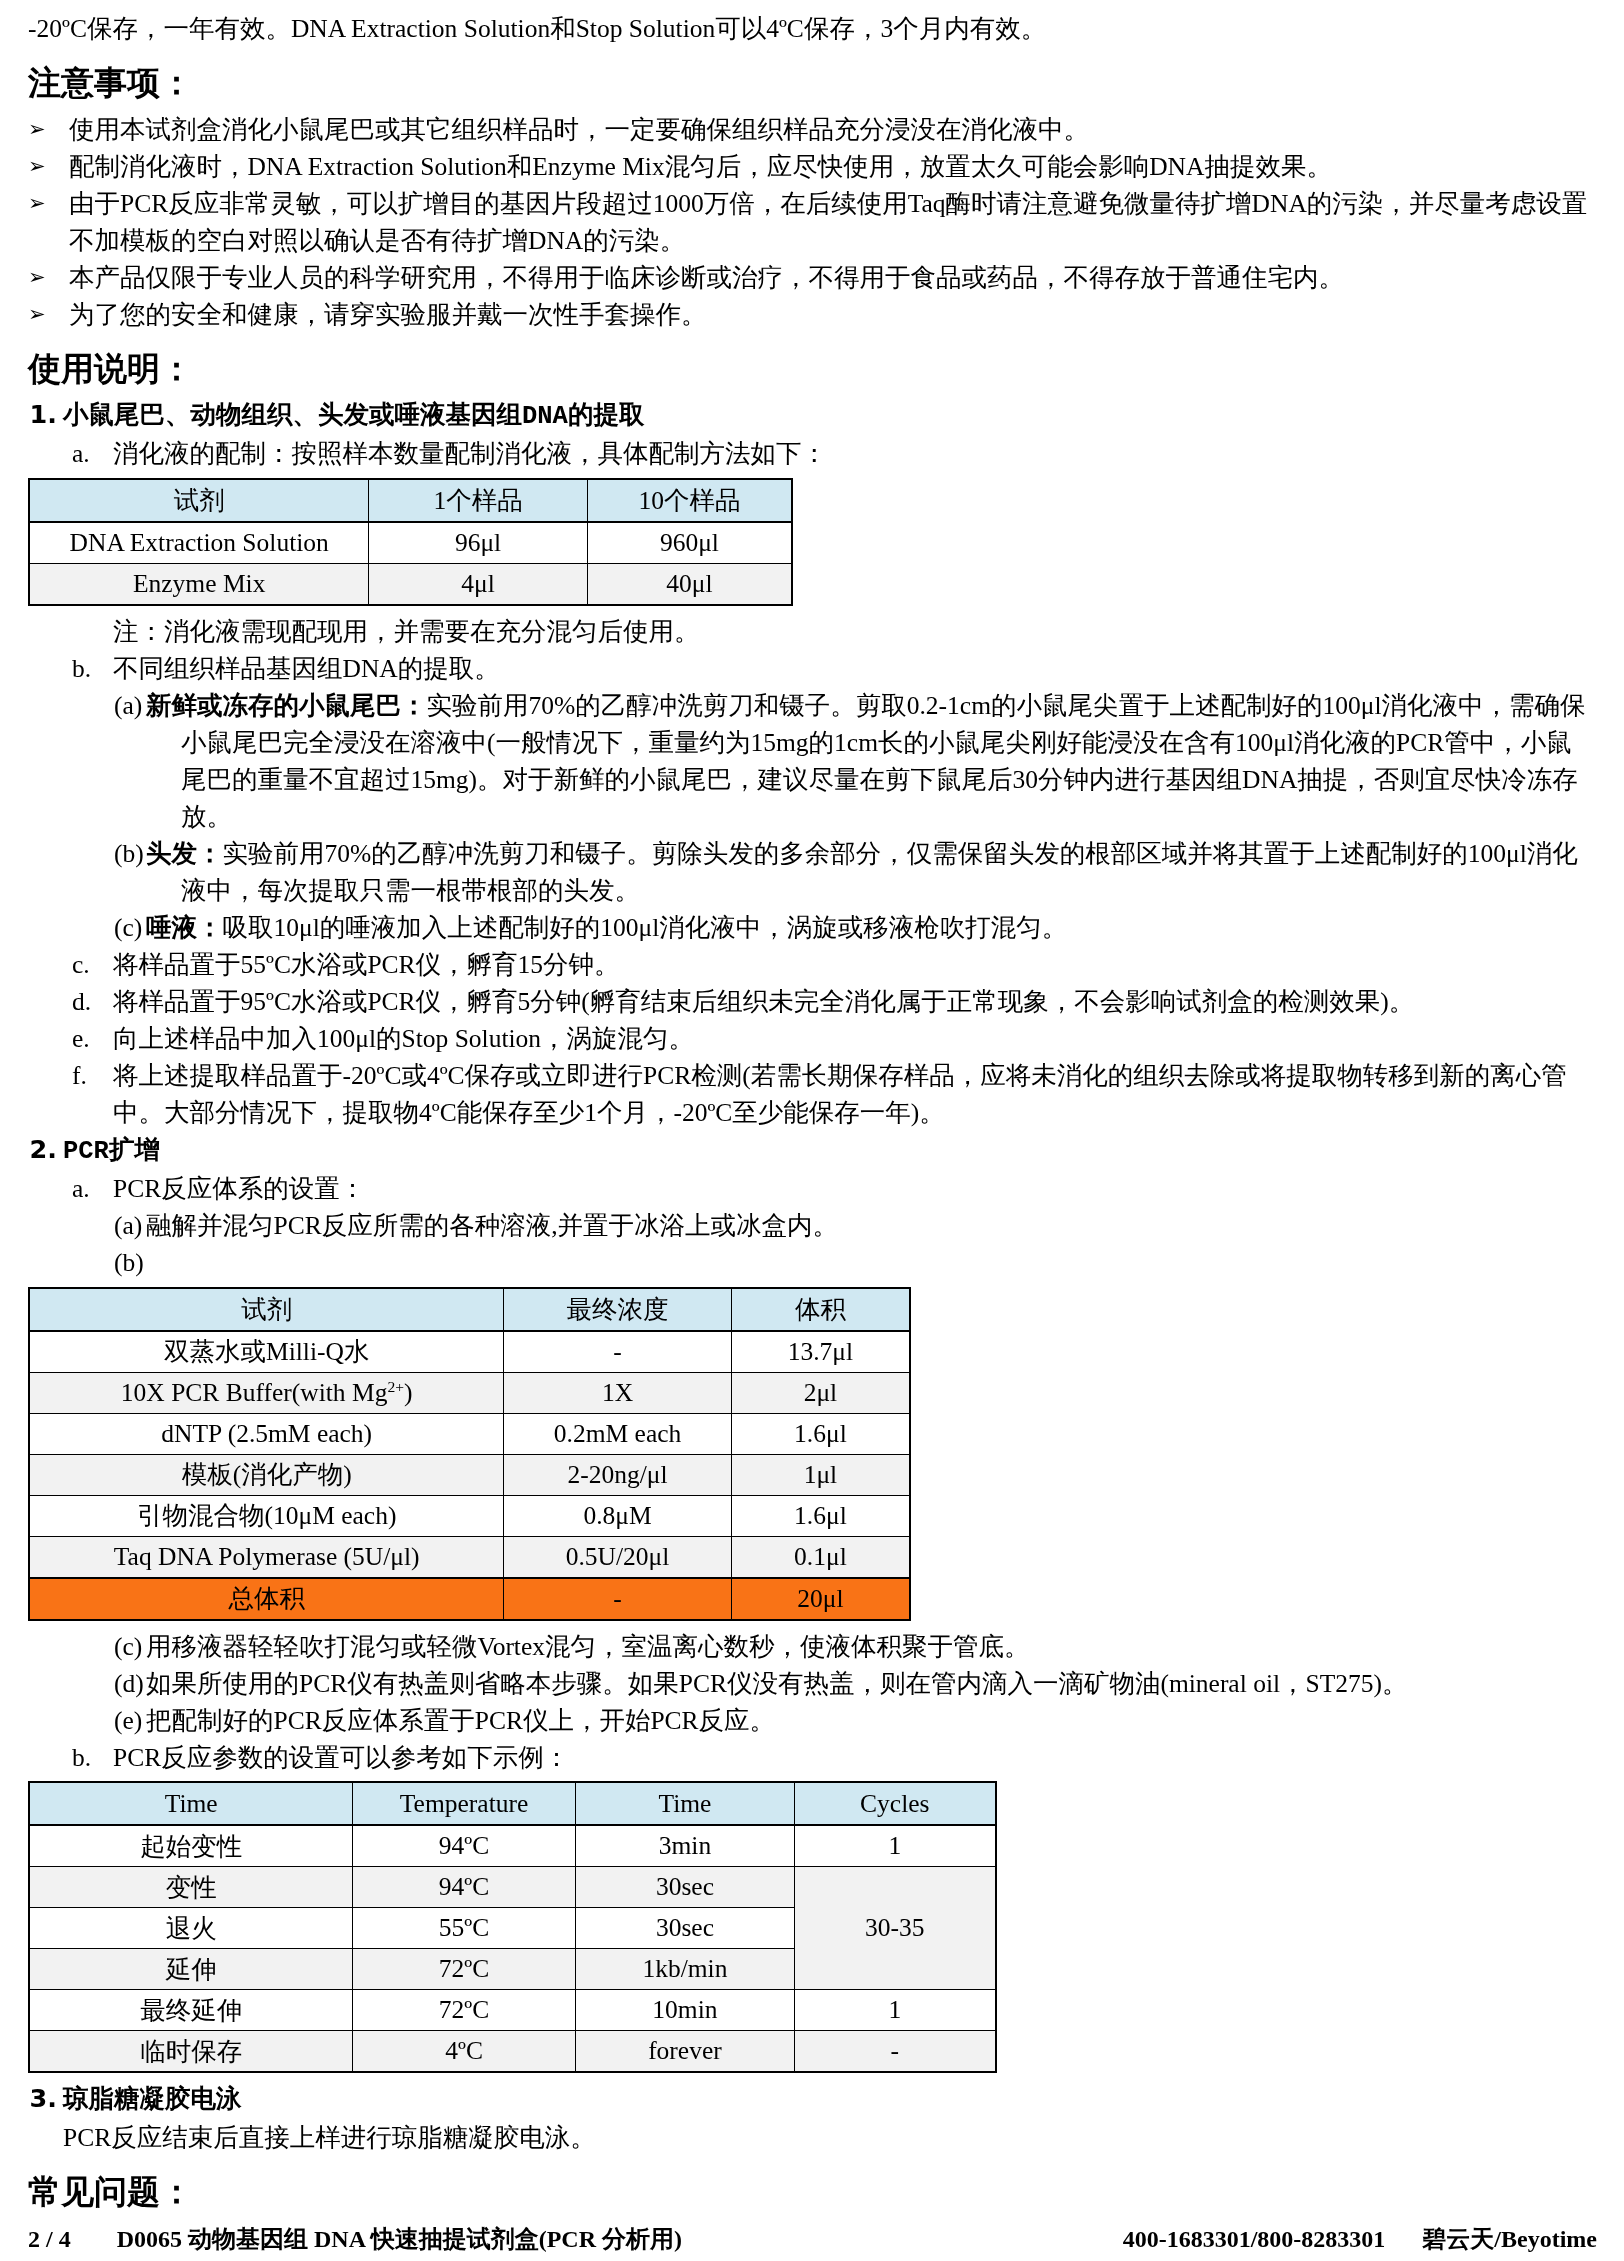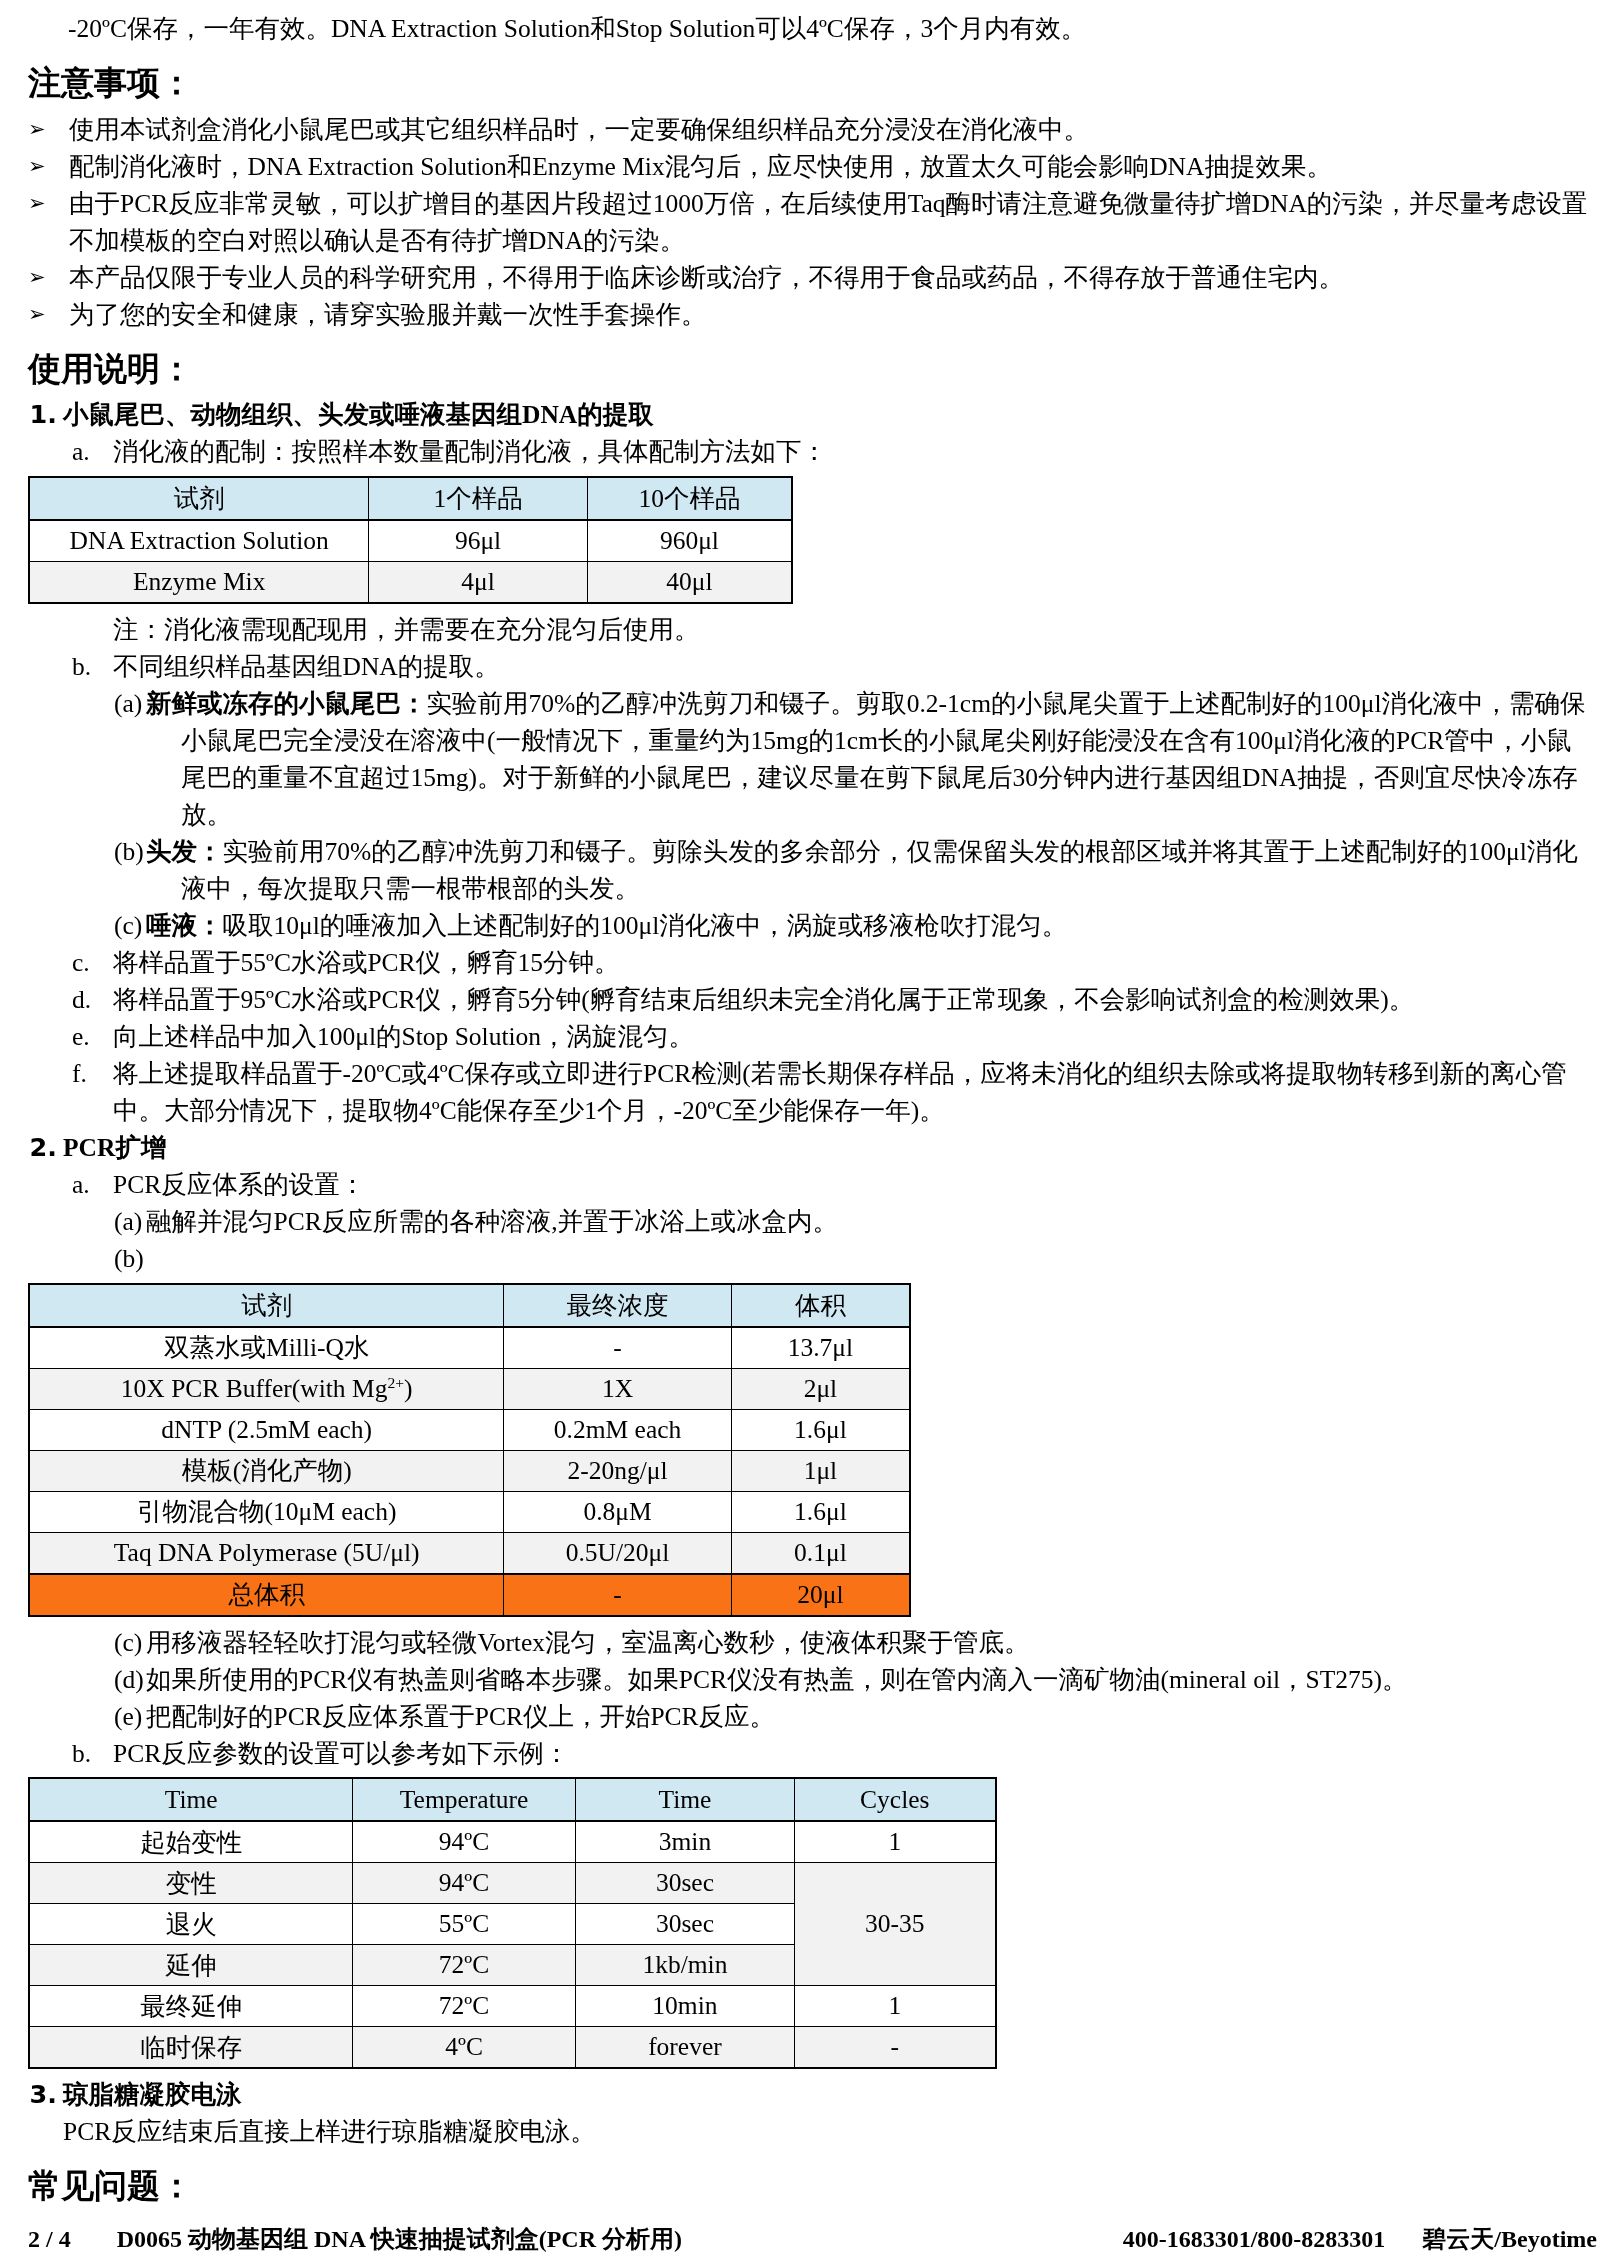--- a/index.html
+++ b/index.html
@@ -6,40 +6,40 @@
   .page{
     position:relative;
     width:1625px;height:2261px;
     background:#ffffff;color:#000;
     overflow:hidden;
     font-family:"Liberation Serif","DejaVu Serif",serif;
     font-size:25.5px;
   }
   .content{padding:10px 28px 0 28px;}
   .line{margin:0;line-height:37px;min-height:37px;}
-  .cont-line{margin-left:40px;}
+  .cont-line{}
   h2.sec{
     font-family:"DejaVu Sans","Liberation Sans",sans-serif;
     font-weight:700;font-size:33px;line-height:44px;
     margin:14px 0 5.7px 0;
   }
   
   .bullet{position:relative;padding-left:41px;}
   .bullet .mk{
     position:absolute;left:0;top:0;
     font-family:"DejaVu Sans",sans-serif;
     font-size:21px;line-height:37px;
   }
   
   .numitem{position:relative;padding-left:35px;}
   .numitem .mk{
     position:absolute;left:1.4px;top:0;
     font-family:"DejaVu Sans","Liberation Sans",sans-serif;font-weight:700;
   }
-  .numitem .ttl{font-family:Liberation Serif, serif;font-weight:700;margin-top:40px;}
+  .numitem .ttl{font-family:Liberation Mono, monospace;font-weight:700;margin-top:40px;}
   
   .la{position:relative;padding-left:85px;}
   .la .mk{position:absolute;left:44px;top:0;}
   
   .lp{position:relative;padding-left:153px;text-indent:-35px;}
   .lp .mk{position:absolute;left:86px;top:0;text-indent:0;}
   .cnb{font-family:"DejaVu Sans","Liberation Sans",sans-serif;font-weight:700;text-align:right;}
   .noteline{padding-left:85px;}
   
   table.t{border-collapse:collapse;border:2.1px solid #000;margin:5.7px 0 7px 0;table-layout:fixed;}

